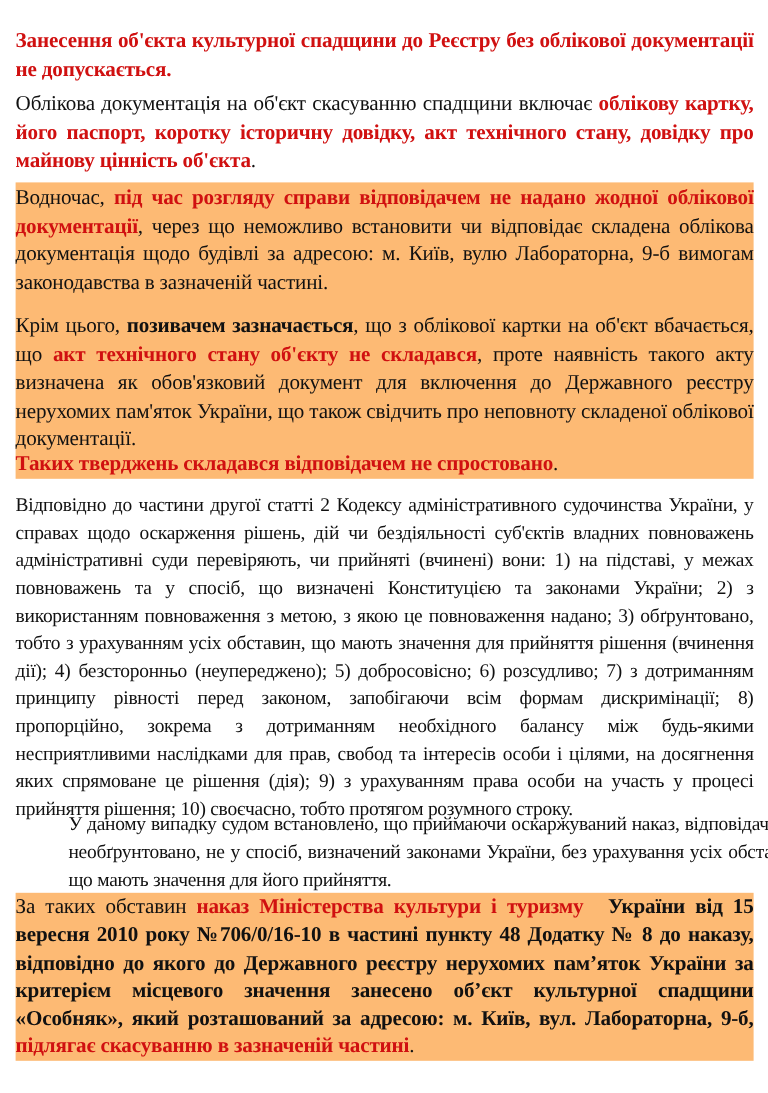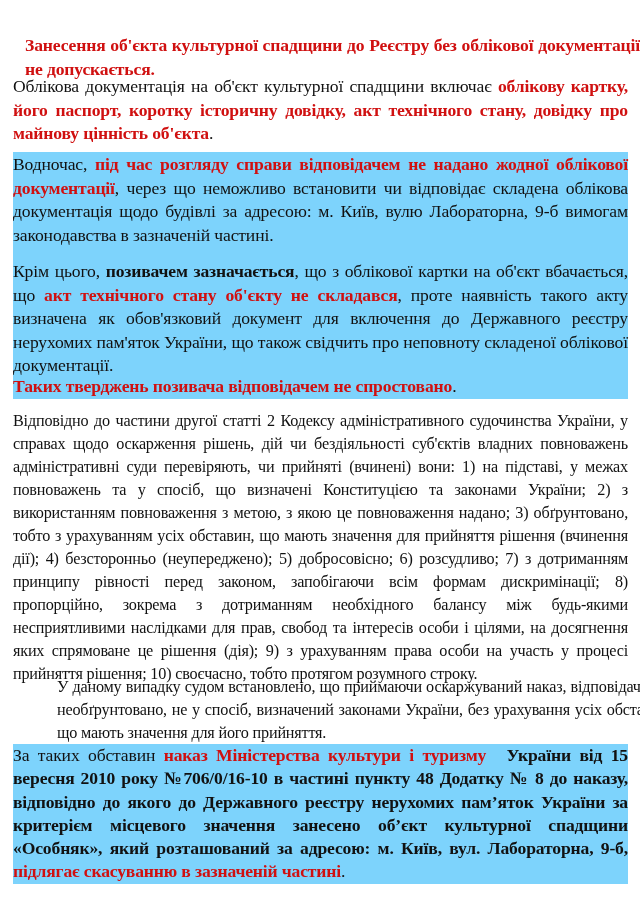--- a/index.html
+++ b/index.html
@@ -24,23 +24,23 @@
   .para {
     margin: 0;
     text-align: justify;
     font-size: 17.6px;
     line-height: 23.5px;
     letter-spacing: -0.15px;
   }
   .red { color: #d01010; font-weight: bold; }
   .b { font-weight: bold; }
   .yellow {
-    background: #7dd3fc;
+    background: #fdba74;
   }
-  #p1 { position: absolute; top: 34px; left: 0; width: 615px; margin-left: 12px; }
+  #p1 { position: absolute; top: 22px; left: 0; width: 615px; }
   #p2 { position: absolute; top: 75px; left: 0; width: 615px; }
 
   #yblock1 {
     position: absolute;
     top: 152px;
     left: 0;
     width: 615px;
     height: 247px;
   }
   #p3 { position: absolute; top: 1px; left: 0; width: 615px; }
@@ -86,34 +86,34 @@
 </head>
 <body>
 
 <div class="page">
 
   <p id="p1" class="para">
     <span class="red">Занесення об'єкта культурної спадщини до Реєстру без облікової документації не допускається.</span>
   </p>
 
   <p id="p2" class="para">
-    <span>Облікова документація на об'єкт культурної спадщини включає </span><span class="red">облікову картку, його паспорт, коротку історичну довідку, акт технічного стану, довідку про майнову цінність об'єкта</span><span>.</span>
+    <span>Облікова документація на об'єкт скасуванню спадщини включає </span><span class="red">облікову картку, його паспорт, коротку історичну довідку, акт технічного стану, довідку про майнову цінність об'єкта</span><span>.</span>
   </p>
 
   <div id="yblock1" class="yellow">
     <p id="p3" class="para">
       <span>Водночас, </span><span class="red">під час розгляду справи відповідачем не надано жодної облікової документації</span><span>, через що неможливо встановити чи відповідає складена облікова документація щодо будівлі за адресою: м. Київ, вулю Лабораторна, 9-б вимогам законодавства в зазначеній частині.</span>
     </p>
 
     <p id="p4" class="para">
       <span>Крім цього, </span><span class="b">позивачем зазначається</span><span>, що з облікової картки на об'єкт вбачається, що </span><span class="red">акт технічного стану об'єкту не складався</span><span>, проте наявність такого акту визначена як обов'язковий документ для включення до Державного реєстру нерухомих пам'яток України, що також свідчить про неповноту складеної облікової документації.</span>
     </p>
 
     <p id="p5" class="para">
-      <span class="red">Таких тверджень позивача відповідачем не спростовано</span><span>.</span>
+      <span class="red">Таких тверджень складався відповідачем не спростовано</span><span>.</span>
     </p>
   </div>
 
   <p id="p6" class="para">
     <span>Відповідно до частини другої статті 2 Кодексу адміністративного судочинства України, у справах щодо оскарження рішень, дій чи бездіяльності суб'єктів владних повноважень адміністративні суди перевіряють, чи прийняті (вчинені) вони: 1) на підставі, у межах повноважень та у спосіб, що визначені  Конституцією  та законами України; 2) з використанням повноваження з метою, з якою це повноваження надано; 3) обґрунтовано, тобто з урахуванням усіх обставин, що мають значення для прийняття рішення (вчинення дії); 4) безсторонньо (неупереджено); 5) добросовісно; 6) розсудливо; 7) з дотриманням принципу рівності перед законом, запобігаючи всім формам дискримінації; 8) пропорційно, зокрема з дотриманням необхідного балансу між будь-якими несприятливими наслідками для прав, свобод та інтересів особи і цілями, на досягнення яких спрямоване це рішення (дія); 9) з урахуванням права особи на участь у процесі прийняття рішення; 10) своєчасно, тобто протягом розумного строку.</span>
   </p>
 
   <p id="p7" class="para">
     <span>У даному випадку судом встановлено, що приймаючи оскаржуваний наказ, відповідач діяв необґрунтовано, не у спосіб, визначений законами України, без урахування усіх обставин, що мають значення для його прийняття.</span>
   </p>

